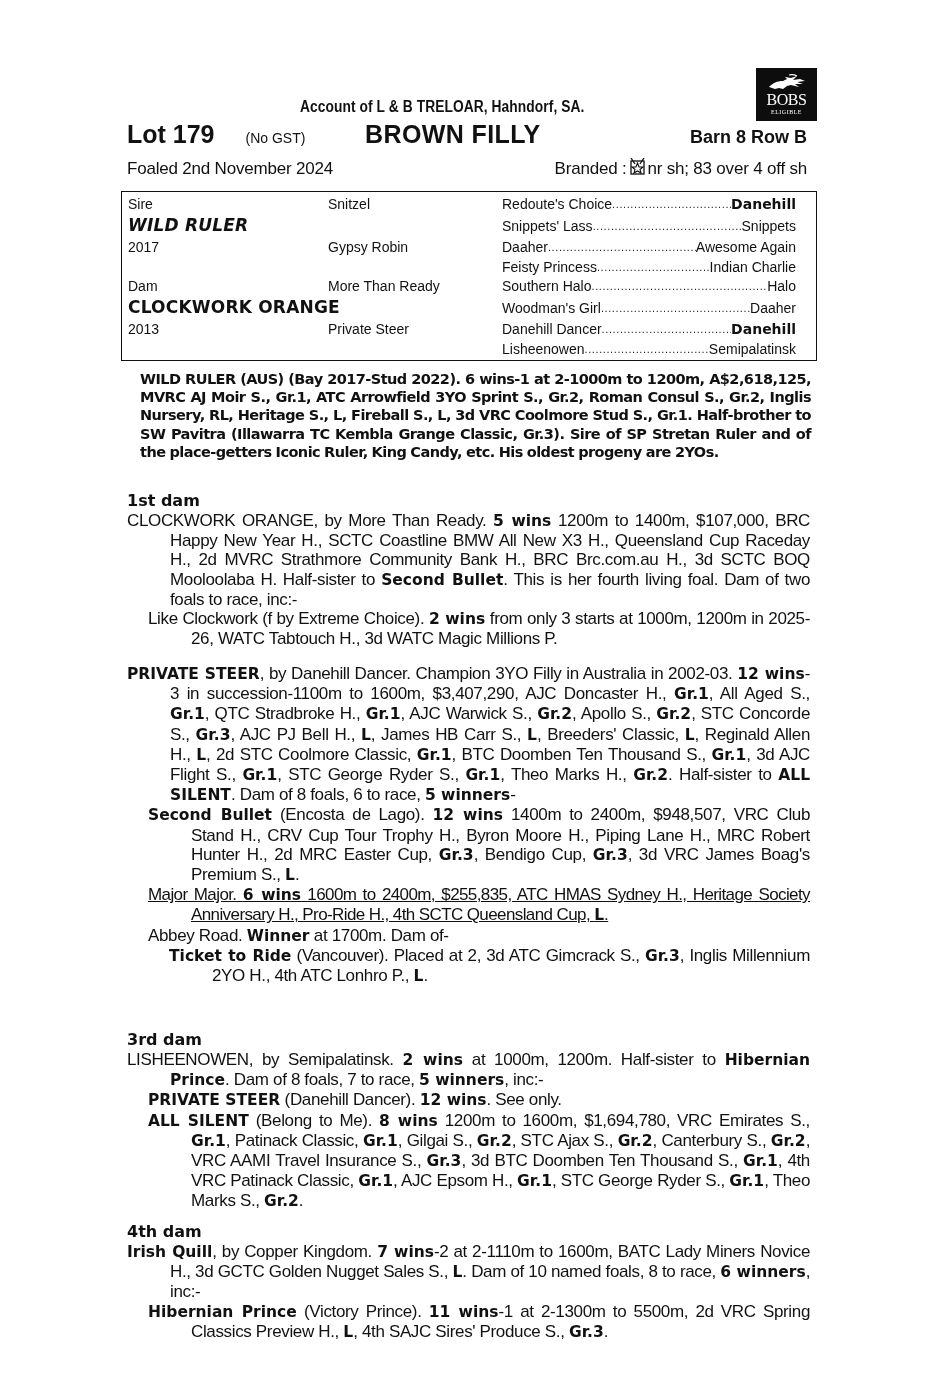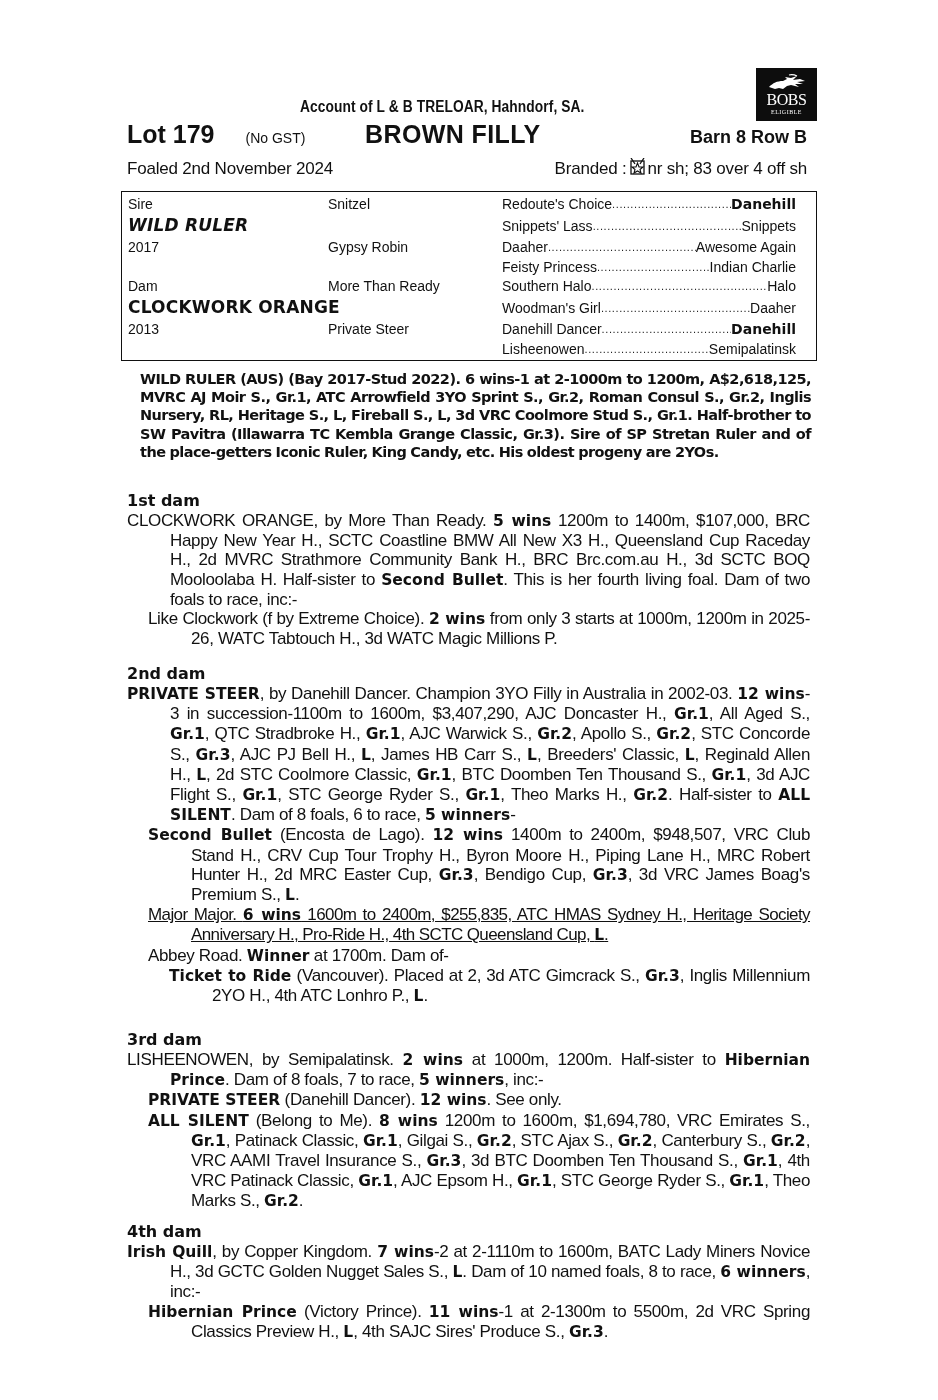--- a/index.html
+++ b/index.html
@@ -133,21 +133,20 @@
 
   <div class="sirenote">WILD RULER (AUS) (Bay 2017-Stud 2022). 6 wins-1 at 2-1000m to 1200m, A$2,618,125, MVRC AJ Moir S., Gr.1, ATC Arrowfield 3YO Sprint S., Gr.2, Roman Consul S., Gr.2, Inglis Nursery, RL, Heritage S., L, Fireball S., L, 3d VRC Coolmore Stud S., Gr.1. Half-brother to SW Pavitra (Illawarra TC Kembla Grange Classic, Gr.3). Sire of SP Stretan Ruler and of the place-getters Iconic Ruler, King Candy, etc. His oldest progeny are 2YOs.</div>
 
   <div class="sect" style="top:491px;">
     <div class="hd">1st dam</div>
     <p class="l0"><span>CLOCKWORK ORANGE, by More Than Ready. </span><b>5 wins</b><span> 1200m to 1400m, $107,000, BRC Happy New Year H., SCTC Coastline BMW All New X3 H., Queensland Cup Raceday H., 2d MVRC Strathmore Community Bank H., BRC Brc.com.au H., 3d SCTC BOQ Mooloolaba H. Half-sister to </span><b>Second Bullet</b><span>. This is her fourth living foal. Dam of two foals to race, inc:-</span></p>
     <p class="l1"><span>Like Clockwork (f by Extreme Choice). </span><b>2 wins</b><span> from only 3 starts at 1000m, 1200m in 2025-26, WATC Tabtouch H., 3d WATC Magic Millions P.</span></p>
   </div>
 
   <div class="sect" style="top:664px;">
-    <div class="hd">2nd dam</div>
     <p class="l0"><b>PRIVATE STEER</b><span>, by Danehill Dancer. Champion 3YO Filly in Australia in 2002-03. </span><b>12 wins</b><span>-3 in succession-1100m to 1600m, $3,407,290, AJC Doncaster H., </span><b>Gr.1</b><span>, All Aged S., </span><b>Gr.1</b><span>, QTC Stradbroke H., </span><b>Gr.1</b><span>, AJC Warwick S., </span><b>Gr.2</b><span>, Apollo S., </span><b>Gr.2</b><span>, STC Concorde S., </span><b>Gr.3</b><span>, AJC PJ Bell H., </span><b>L</b><span>, James HB Carr S., </span><b>L</b><span>, Breeders' Classic, </span><b>L</b><span>, Reginald Allen H., </span><b>L</b><span>, 2d STC Coolmore Classic, </span><b>Gr.1</b><span>, BTC Doomben Ten Thousand S., </span><b>Gr.1</b><span>, 3d AJC Flight S., </span><b>Gr.1</b><span>, STC George Ryder S., </span><b>Gr.1</b><span>, Theo Marks H., </span><b>Gr.2</b><span>. Half-sister to </span><b>ALL SILENT</b><span>. Dam of 8 foals, 6 to race, </span><b>5 winners</b><span>-</span></p>
     <p class="l1"><b>Second Bullet</b><span> (Encosta de Lago). </span><b>12 wins</b><span> 1400m to 2400m, $948,507, VRC Club Stand H., CRV Cup Tour Trophy H., Byron Moore H., Piping Lane H., MRC Robert Hunter H., 2d MRC Easter Cup, </span><b>Gr.3</b><span>, Bendigo Cup, </span><b>Gr.3</b><span>, 3d VRC James Boag's Premium S., </span><b>L</b><span>.</span></p>
     <p class="l1 tight"><span>Major Major. </span><b>6 wins</b><span> 1600m to 2400m, $255,835, ATC HMAS Sydney H., Heritage Society Anniversary H., Pro-Ride H., 4th SCTC Queensland Cup, </span><b>L</b><span>.</span></p>
     <p class="l1"><span>Abbey Road. </span><b>Winner</b><span> at 1700m. Dam of-</span></p>
     <p class="l2"><b>Ticket to Ride</b><span> (Vancouver). Placed at 2, 3d ATC Gimcrack S., </span><b>Gr.3</b><span>, Inglis Millennium 2YO H., 4th ATC Lonhro P., </span><b>L</b><span>.</span></p>
   </div>
 
   <div class="sect" style="top:1030px;">
     <div class="hd">3rd dam</div>
     <p class="l0"><span>LISHEENOWEN, by Semipalatinsk. </span><b>2 wins</b><span> at 1000m, 1200m. Half-sister to </span><b>Hibernian Prince</b><span>. Dam of 8 foals, 7 to race, </span><b>5 winners</b><span>, inc:-</span></p>

